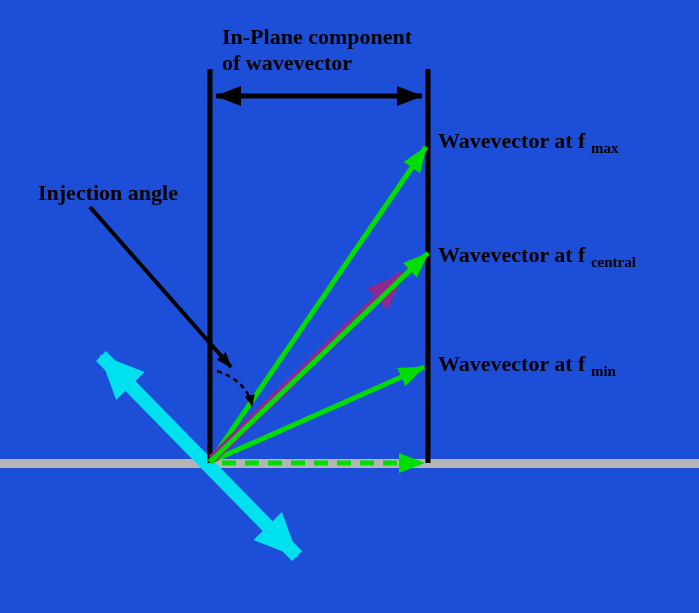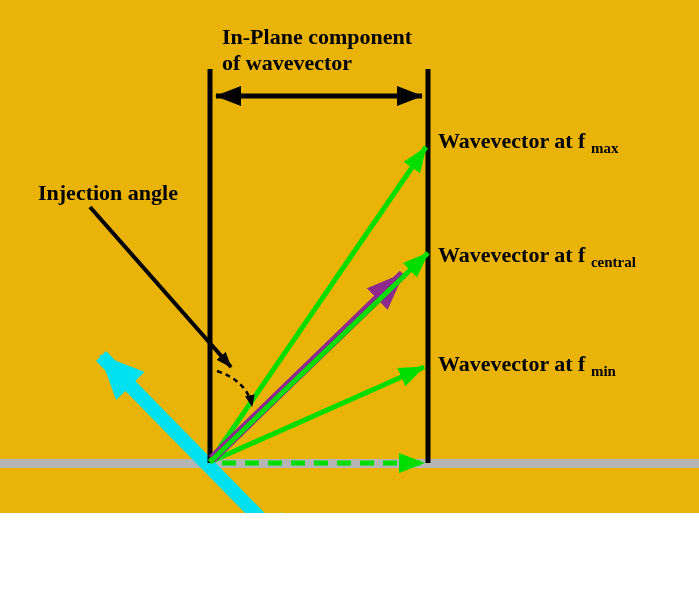--- a/index.html
+++ b/index.html
@@ -3,22 +3,22 @@
 <meta charset="utf-8">
 <style>
   html, body {
     margin: 0;
     padding: 0;
     background: #ffffff;
   }
   #stage {
     position: relative;
     width: 699px;
-    height: 513px;
-    background: #eab308;
+    height: 613px;
+    background: #1d4ed8;
     overflow: hidden;
   }
   svg text {
     font-family: "Liberation Serif", serif;
     font-weight: bold;
     fill: #000000;
   }
   .lbl   { font-size: 22px; }
   .sub   { font-size: 15px; }
   .title { font-size: 22px; }

